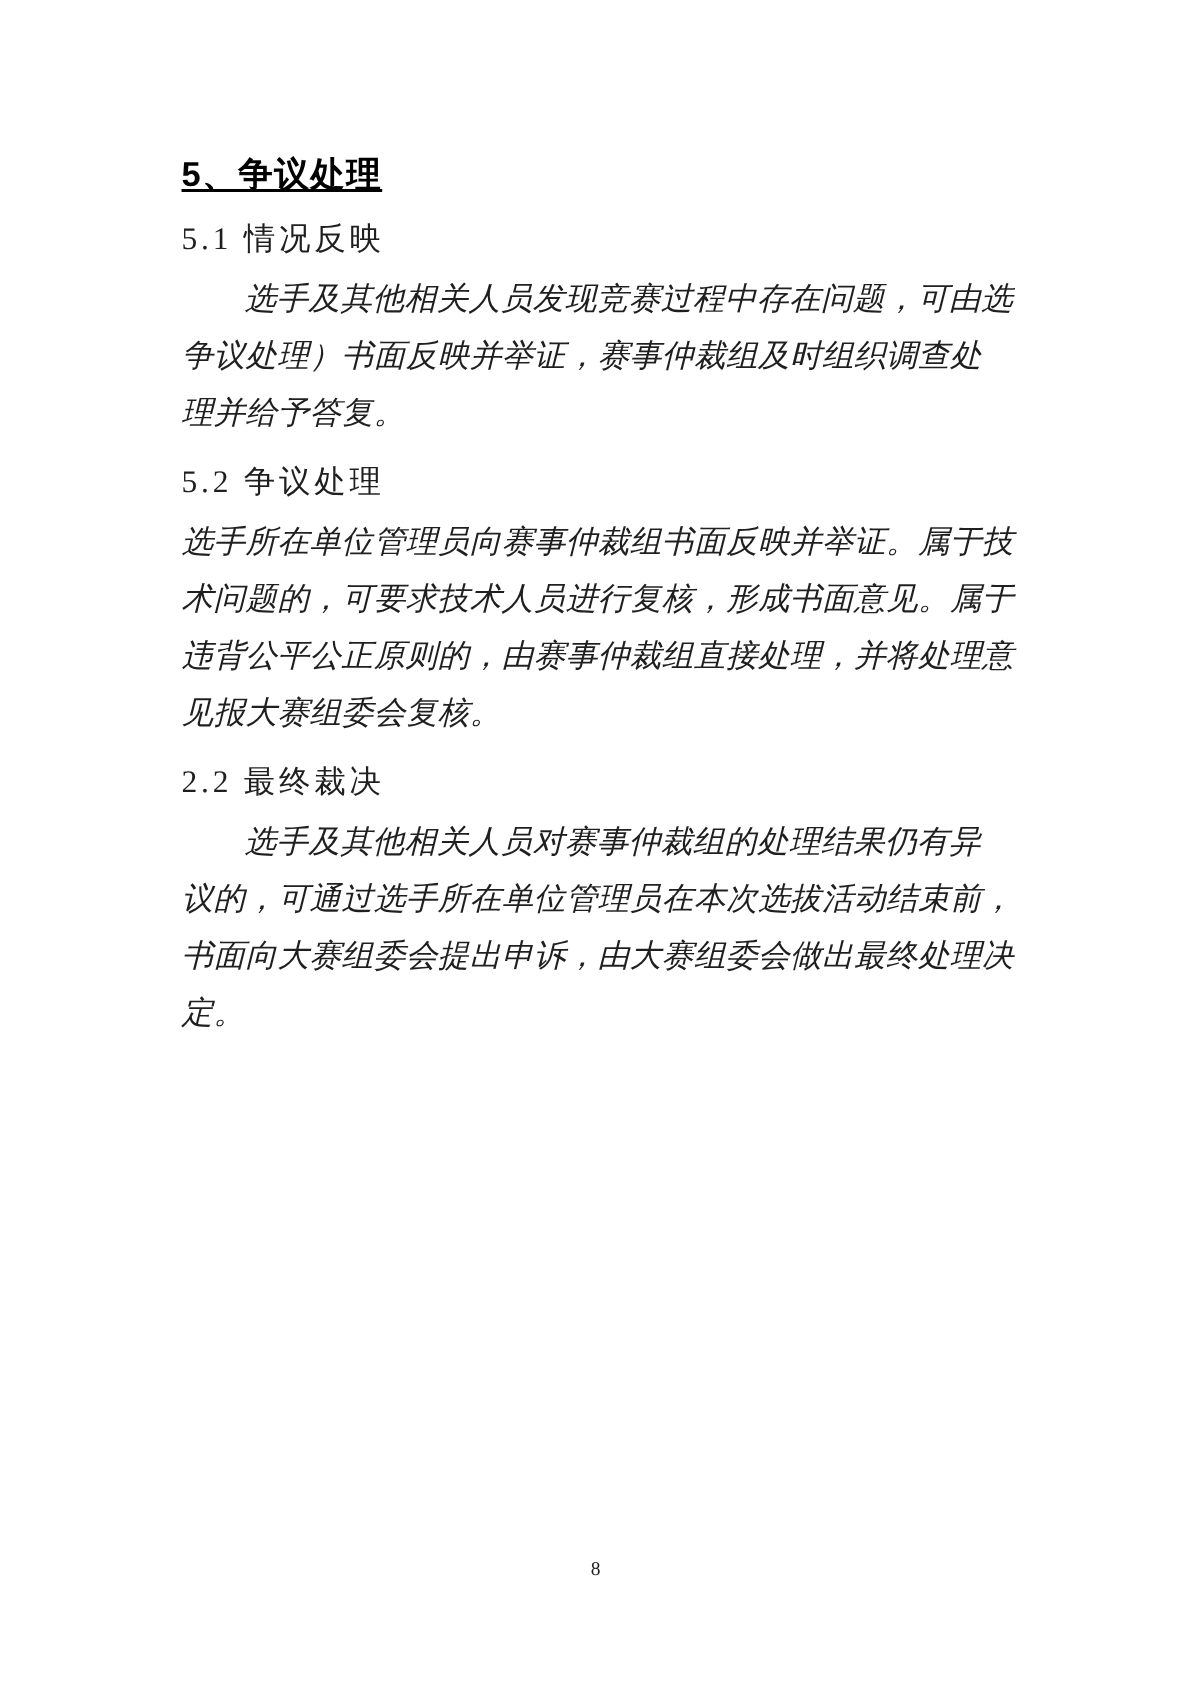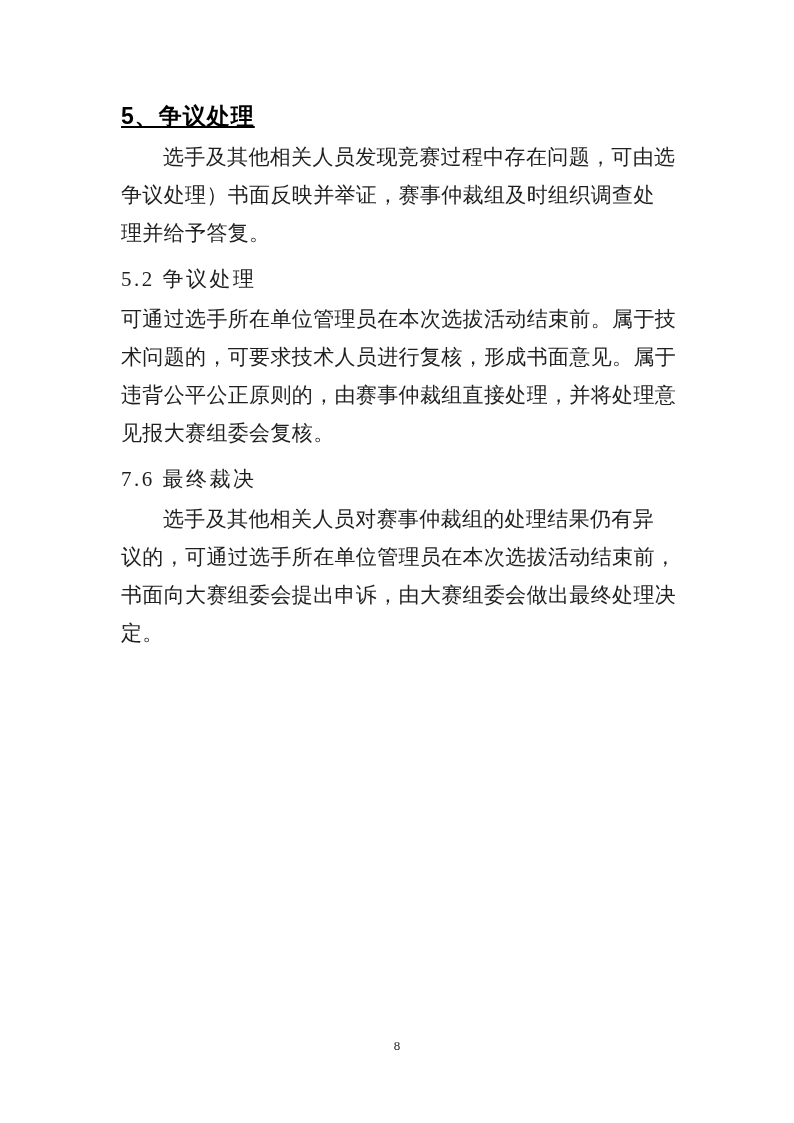--- a/index.html
+++ b/index.html
@@ -34,20 +34,21 @@
   }
   .paragraph {
     margin-top: 6px;
   }
   .line {
     font-size: 21px;
     line-height: 38px;
     letter-spacing: 0.35px;
     white-space: nowrap;
     color: #1f1f1f;
+    font-style: italic;
   }
   .line.indent {
     padding-left: 42px;
   }
   .page-number {
     position: absolute;
     left: 0;
     right: 0;
     top: 1038px;
     text-align: center;
@@ -55,33 +56,34 @@
     color: #1f1f1f;
   }
 </style>
 </head>
 <body>
 
 <div class="content">
   <div class="doc-title">5、争议处理</div>
 
   <div id="sections-root">
+      <div class="section-heading">5.1 情况反映</div>
       <div class="paragraph">
         <div class="line indent">选手及其他相关人员发现竞赛过程中存在问题，可由选</div>
         <div class="line">争议处理）书面反映并举证，赛事仲裁组及时组织调查处</div>
         <div class="line">理并给予答复。</div>
       </div>
       <div class="section-heading">5.2 争议处理</div>
       <div class="paragraph">
-        <div class="line">可通过选手所在单位管理员在本次选拔活动结束前。属于技</div>
+        <div class="line">选手所在单位管理员向赛事仲裁组书面反映并举证。属于技</div>
         <div class="line">术问题的，可要求技术人员进行复核，形成书面意见。属于</div>
         <div class="line">违背公平公正原则的，由赛事仲裁组直接处理，并将处理意</div>
         <div class="line">见报大赛组委会复核。</div>
       </div>
-      <div class="section-heading">7.6 最终裁决</div>
+      <div class="section-heading">2.2 最终裁决</div>
       <div class="paragraph">
         <div class="line indent">选手及其他相关人员对赛事仲裁组的处理结果仍有异</div>
         <div class="line">议的，可通过选手所在单位管理员在本次选拔活动结束前，</div>
         <div class="line">书面向大赛组委会提出申诉，由大赛组委会做出最终处理决</div>
         <div class="line">定。</div>
       </div>
     </div>
 </div>
 
 <div class="page-number">8</div>

